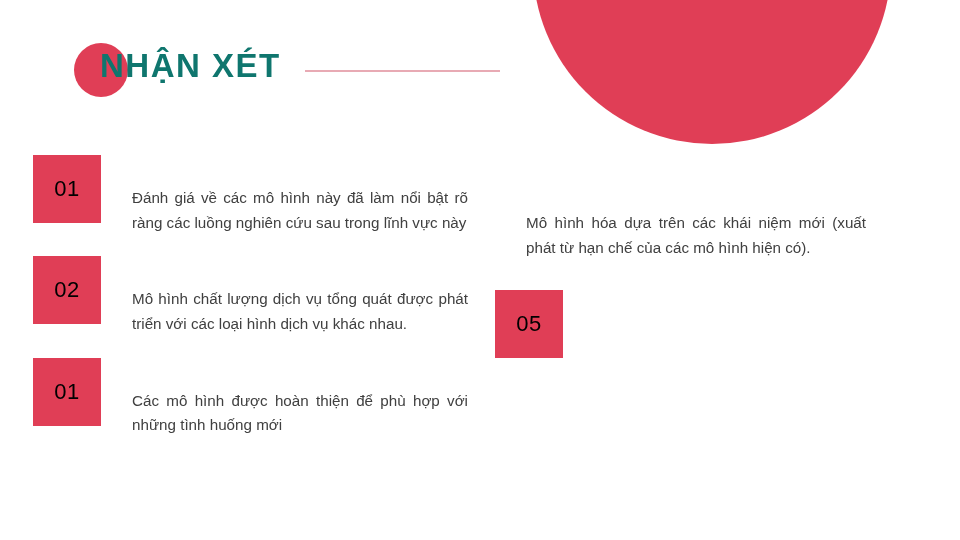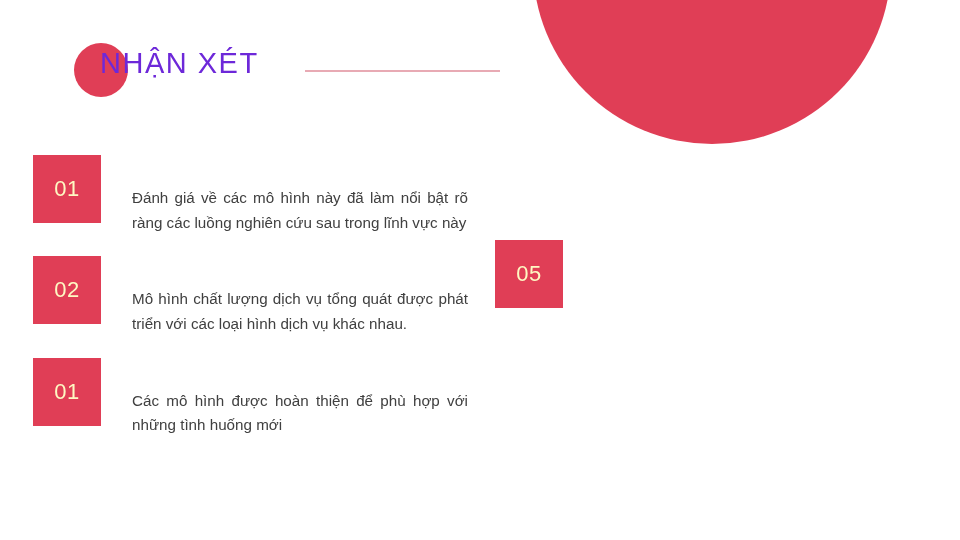--- a/index.html
+++ b/index.html
@@ -47,24 +47,24 @@
     width: 195px;
     height: 2px;
     background: #e8aab4;
   }
 
   
   .slide-title {
     position: absolute;
     left: 100px;
     top: 47px;
-    font-size: 29px;
+    font-size: 33px;
     letter-spacing: 1.5px;
-    color: #6d28d9;
-    font-weight: 400;
+    color: #0f766e;
+    font-weight: 700;
     white-space: nowrap;
   }
 
   
   .col {
     position: absolute;
     display: flex;
     flex-direction: column;
   }
   .col-left  { left: 33px;  top: 155px;  width: 440px; }
@@ -75,21 +75,21 @@
     align-items: flex-start;
   }
   .col-left  .item { margin-bottom: 21px; }
   .col-right .item { margin-bottom: 30px; }
 
   .num-box {
     flex: 0 0 auto;
     width: 68px;
     height: 68px;
     background: #e03e56;
-    color: #fef9c3;
+    color: #000000;
     display: flex;
     align-items: center;
     justify-content: center;
     font-size: 22px;
     letter-spacing: 0.5px;
   }
   .item-text {
     margin-left: 31px;
     font-size: 15.2px;
     line-height: 1.62;
@@ -127,20 +127,21 @@
     <div class="item">
       <div class="num-box">01</div>
       <div class="item-text">Các mô hình được hoàn thiện để phù hợp với những tình huống mới</div>
     </div>
 
   </div>
 
   <div class="col col-right">
 
     <div class="item">
+      <div class="item-text">Mô hình hóa dựa trên các khái niệm mới (xuất phát từ hạn chế của các mô hình hiện có).</div>
     </div>
 
     <div class="item">
       <div class="num-box">05</div>
     </div>
 
   </div>
 
 </div>
 

